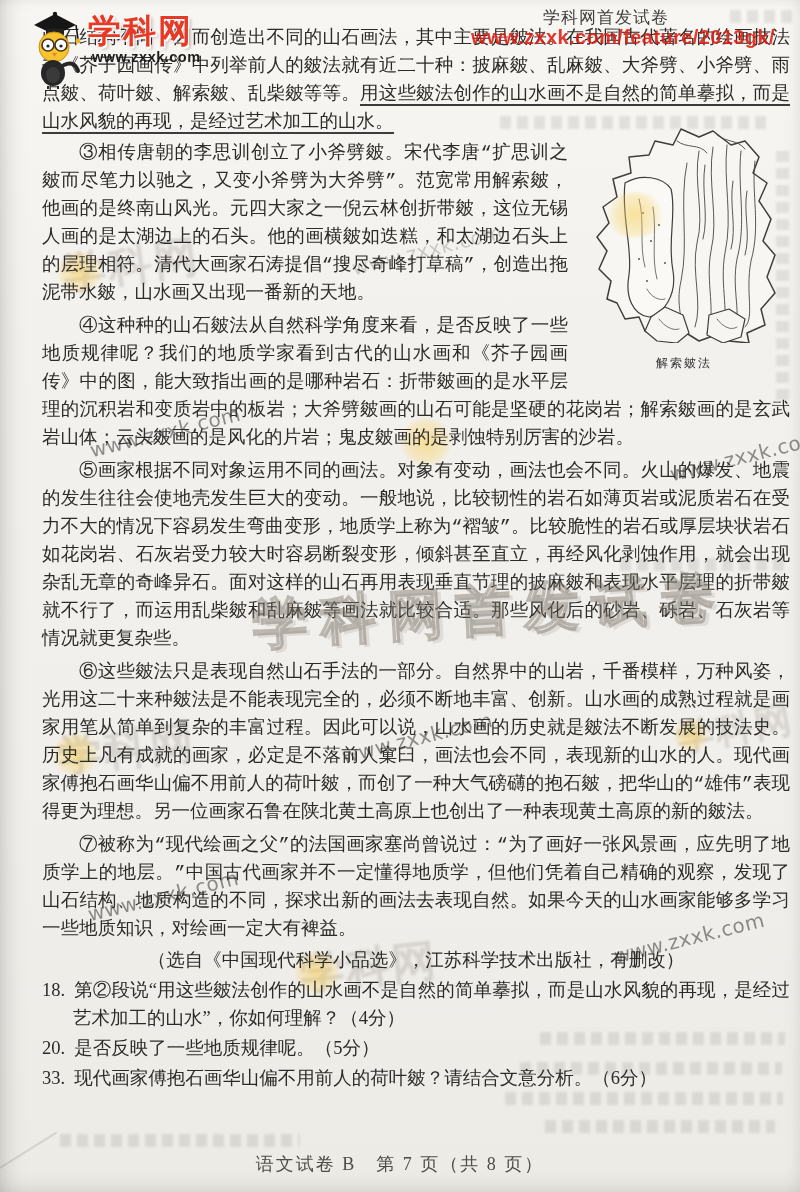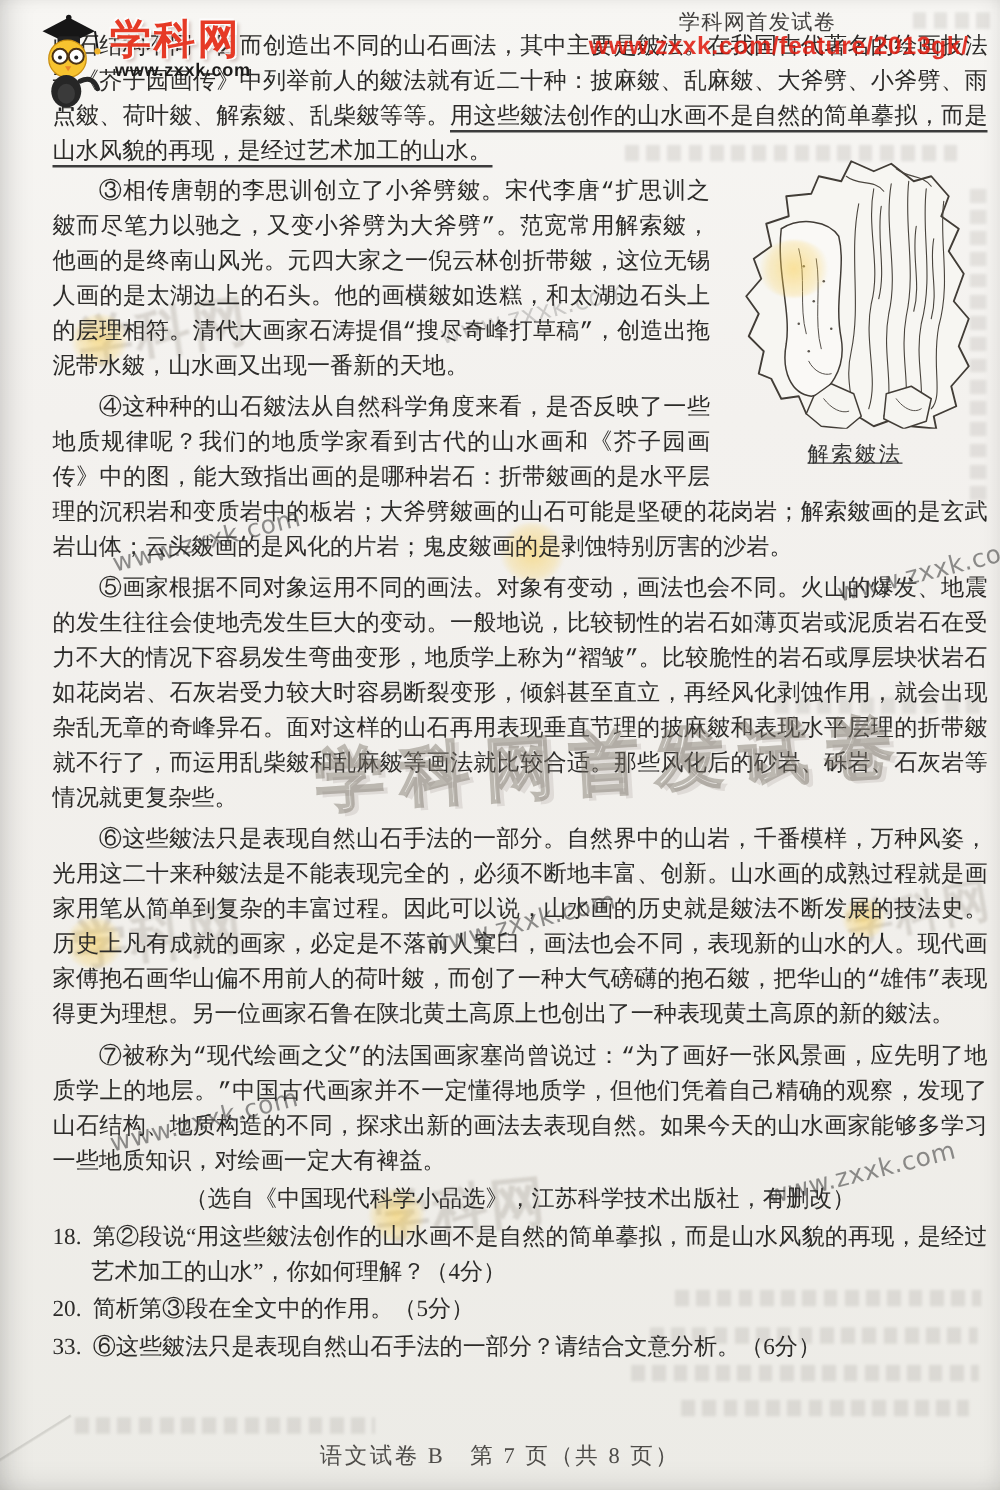--- a/index.html
+++ b/index.html
@@ -19,21 +19,21 @@
     font-size:18.5px;line-height:28px;text-align:justify;word-break:break-all;
   }
   .par{margin:0;}
   .par.ind{text-indent:2em;font-family:Liberation Mono, monospace;}
   .par.mt{margin-top:5px;}
   .u{border-bottom:2px solid #3c3c3c;padding-bottom:1px;}
   .rock-float{
     float:right;width:212px;height:248px;margin:-14px 0 4px 10px;
     position:relative;text-align:center;
   }
-  .rock-cap{font-size:17px;color:#333;letter-spacing:2px;margin-top:-2px;text-decoration:underline;}
+  .rock-cap{font-size:12px;color:#333;letter-spacing:2px;margin-top:-2px;}
   .source-line{text-align:center;margin-top:2px;}
   .q{margin-top:2px;padding-left:31px;text-indent:-31px;}
   .q .num{margin-right:9px;}
   
   .logo{position:absolute;left:26px;top:5px;z-index:6;}
   .logo-mascot{position:absolute;left:0;top:0;}
   .logo-brand{
     position:absolute;left:62px;top:4px;font-size:33px;font-weight:bold;color:#e63a26;
     font-family:"Liberation Sans",sans-serif;letter-spacing:2px;white-space:nowrap;
     text-shadow:1.5px 1.5px 0 rgba(255,255,255,.95),-1px -1px 0 rgba(255,255,255,.7),3px 3px 3px rgba(90,30,20,.25);
@@ -171,22 +171,22 @@
     </div>
 
     <div class="par ind mt">③相传唐朝的李思训创立了小斧劈皴。宋代李唐“扩思训之皴而尽笔力以驰之，又变小斧劈为大斧劈”。范宽常用解索皴，他画的是终南山风光。元四大家之一倪云林创折带皴，这位无锡人画的是太湖边上的石头。他的画横皴如迭糕，和太湖边石头上的层理相符。清代大画家石涛提倡“搜尽奇峰打草稿”，创造出拖泥带水皴，山水画又出现一番新的天地。</div>
     <div class="par ind mt">④这种种的山石皴法从自然科学角度来看，是否反映了一些地质规律呢？我们的地质学家看到古代的山水画和《芥子园画传》中的图，能大致指出画的是哪种岩石：折带皴画的是水平层理的沉积岩和变质岩中的板岩；大斧劈皴画的山石可能是坚硬的花岗岩；解索皴画的是玄武岩山体；云头皴画的是风化的片岩；鬼皮皴画的是剥蚀特别厉害的沙岩。</div>
     <div class="par ind mt">⑤画家根据不同对象运用不同的画法。对象有变动，画法也会不同。火山的爆发、地震的发生往往会使地壳发生巨大的变动。一般地说，比较韧性的岩石如薄页岩或泥质岩石在受力不大的情况下容易发生弯曲变形，地质学上称为“褶皱”。比较脆性的岩石或厚层块状岩石如花岗岩、石灰岩受力较大时容易断裂变形，倾斜甚至直立，再经风化剥蚀作用，就会出现杂乱无章的奇峰异石。面对这样的山石再用表现垂直节理的披麻皴和表现水平层理的折带皴就不行了，而运用乱柴皴和乱麻皴等画法就比较合适。那些风化后的砂岩、砾岩、石灰岩等情况就更复杂些。</div>
     <div class="par ind mt">⑥这些皴法只是表现自然山石手法的一部分。自然界中的山岩，千番模样，万种风姿，光用这二十来种皴法是不能表现完全的，必须不断地丰富、创新。山水画的成熟过程就是画家用笔从简单到复杂的丰富过程。因此可以说，山水画的历史就是皴法不断发展的技法史。历史上凡有成就的画家，必定是不落前人窠臼，画法也会不同，表现新的山水的人。现代画家傅抱石画华山偏不用前人的荷叶皴，而创了一种大气磅礴的抱石皴，把华山的“雄伟”表现得更为理想。另一位画家石鲁在陕北黄土高原上也创出了一种表现黄土高原的新的皴法。</div>
     <div class="par ind mt">⑦被称为“现代绘画之父”的法国画家塞尚曾说过：“为了画好一张风景画，应先明了地质学上的地层。”中国古代画家并不一定懂得地质学，但他们凭着自己精确的观察，发现了山石结构、地质构造的不同，探求出新的画法去表现自然。如果今天的山水画家能够多学习一些地质知识，对绘画一定大有裨益。</div>
     <div class="par source-line">（选自《中国现代科学小品选》，江苏科学技术出版社，有删改）</div>
 
     <div class="q"><span class="num">18.</span><span>第②段说“用这些皴法创作的山水画不是自然的简单摹拟，而是山水风貌的再现，是经过艺术加工的山水”，你如何理解？（4分）</span></div>
-    <div class="q"><span class="num">20.</span><span>简析第③段在全文中的作用。（5分）</span></div>
-    <div class="q"><span class="num">33.</span><span>⑥这些皴法只是表现自然山石手法的一部分？请结合文意分析。（6分）</span></div>
+    <div class="q"><span class="num">20.</span><span>是否反映了一些地质规律呢。（5分）</span></div>
+    <div class="q"><span class="num">33.</span><span>现代画家傅抱石画华山偏不用前人的荷叶皴？请结合文意分析。（6分）</span></div>
   </div>
 
   <div class="wm-big">学科网首发试卷</div>
   <div class="wm-diag" style="left:88px;top:420px;">www.zxxk.com</div>
   <div class="wm-diag" style="left:668px;top:444px;">www.zxxk.com</div>
   <div class="wm-diag" style="left:350px;top:238px;opacity:.4;">www.zxxk.com</div>
   <div class="wm-diag" style="left:340px;top:726px;">www.zxxk.com</div>
   <div class="wm-diag" style="left:86px;top:884px;">www.zxxk.com</div>
   <div class="wm-diag" style="left:612px;top:926px;">www.zxxk.com</div>
 

